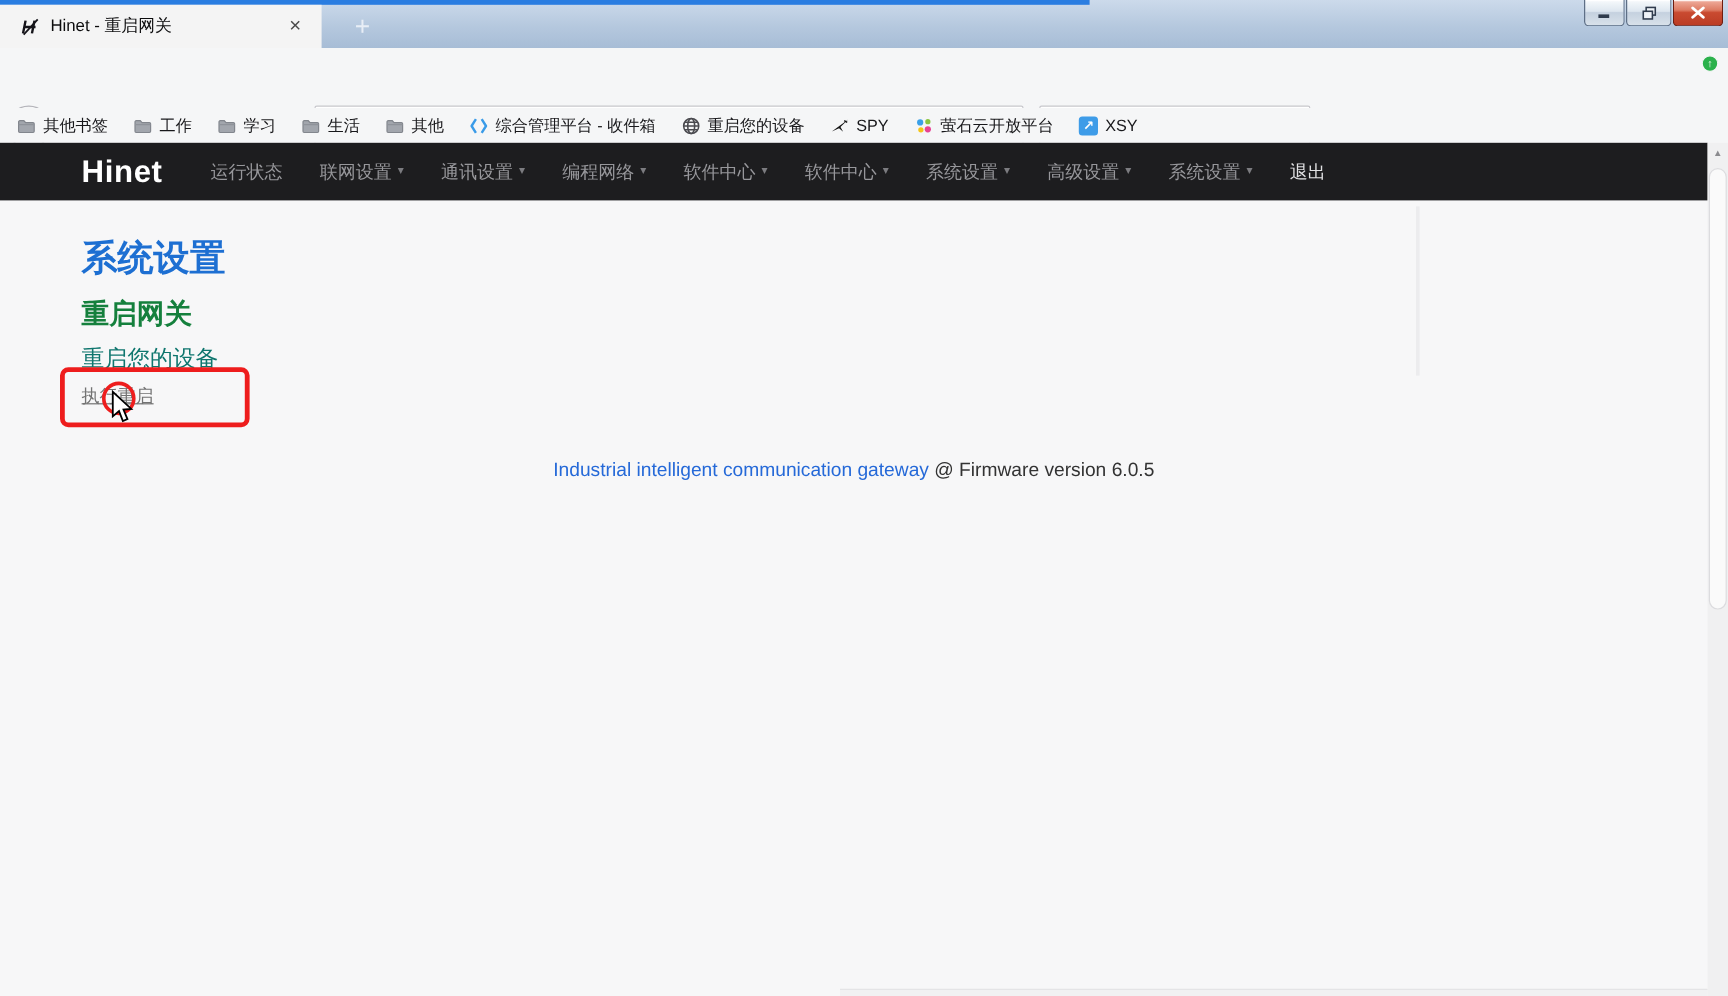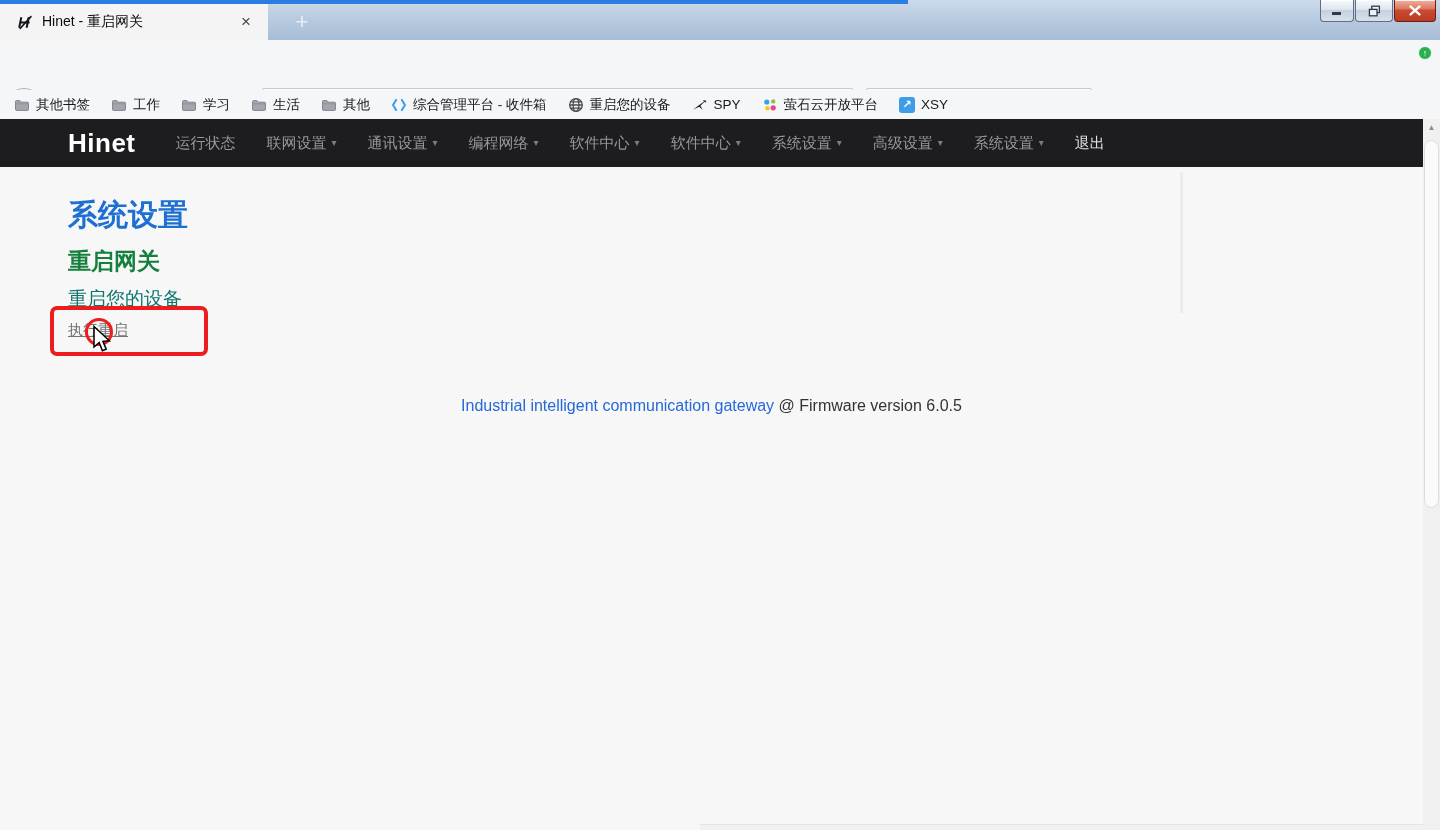--- a/index.html
+++ b/index.html
@@ -105,21 +105,21 @@
   #page-desc { position:absolute; left:68px; top:167px; font-size:19px; color:#0f766e; }
   #reboot-link { position:absolute; left:68px; top:202px; font-size:15px; color:#737373; text-decoration:underline; cursor:pointer; }
 
   #annot-box { position:absolute; left:50px; top:187px; width:158px; height:50px;
     border:4px solid #ee1d1d; border-radius:7px; }
   #annot-ring { position:absolute; left:85px; top:199px; width:28px; height:28px;
     border:3px solid #ee1d1d; border-radius:50%; }
   #cursor { position:absolute; left:91px; top:206px; width:22px; height:30px; }
   #cursor svg { width:22px; height:30px; display:block; }
 
-  #footer-line { position:absolute; left:0; top:278px; width:1423px; text-align:center; font-size:16px; color:#333; }
+  #footer-line { position:absolute; left:0; top:265px; width:1423px; text-align:center; font-size:16px; color:#333; }
   #footer-link { color:#2569d8; cursor:pointer; }
 
   
   #scrollbar { position:absolute; right:0; top:0; width:17px; height:711px; background:#f0f0f1; }
   #scroll-up { width:17px; height:16px; display:flex; align-items:center; justify-content:center;
     font-size:8px; color:#8b8b8f; }
   #scroll-thumb { position:absolute; left:1px; top:21px; width:15px; height:368px; background:#fafafa;
     border:1px solid #dcdcdf; border-radius:8px; }
   #hscroll-hint { position:absolute; left:700px; bottom:0; width:723px; height:6px;
     background:#f1f1f2; border-top:1px solid #e4e4e6; }

